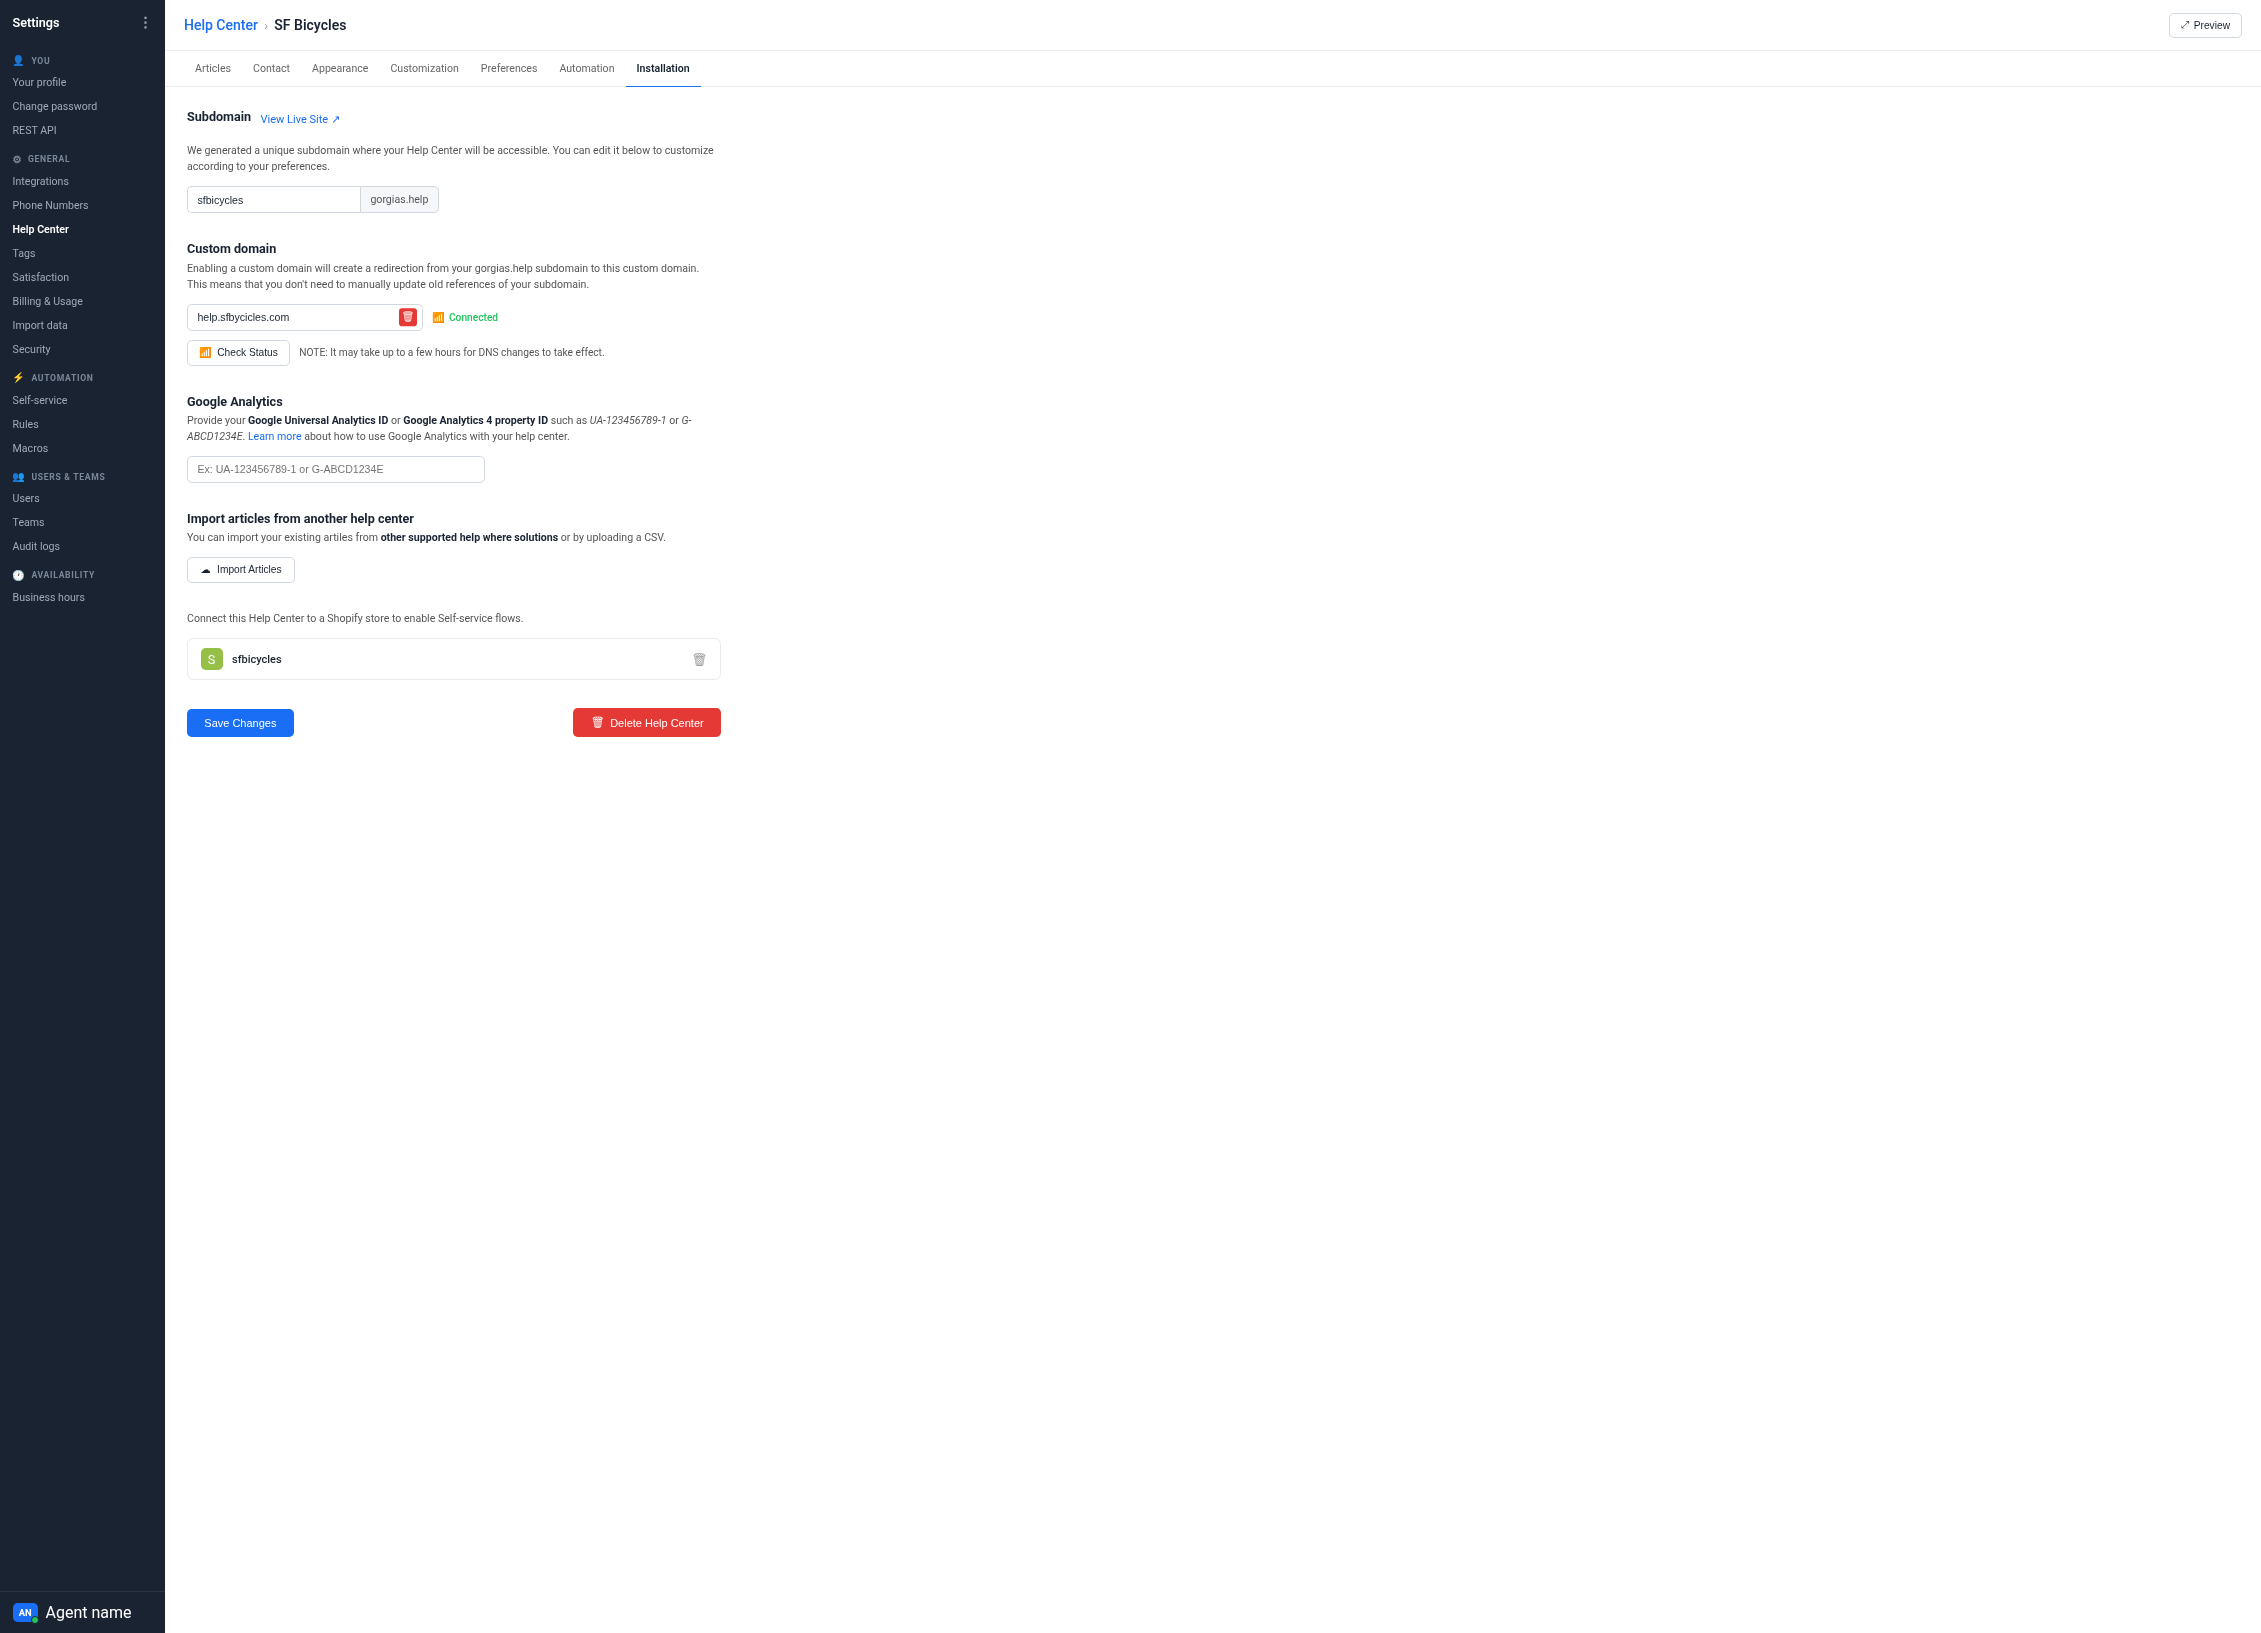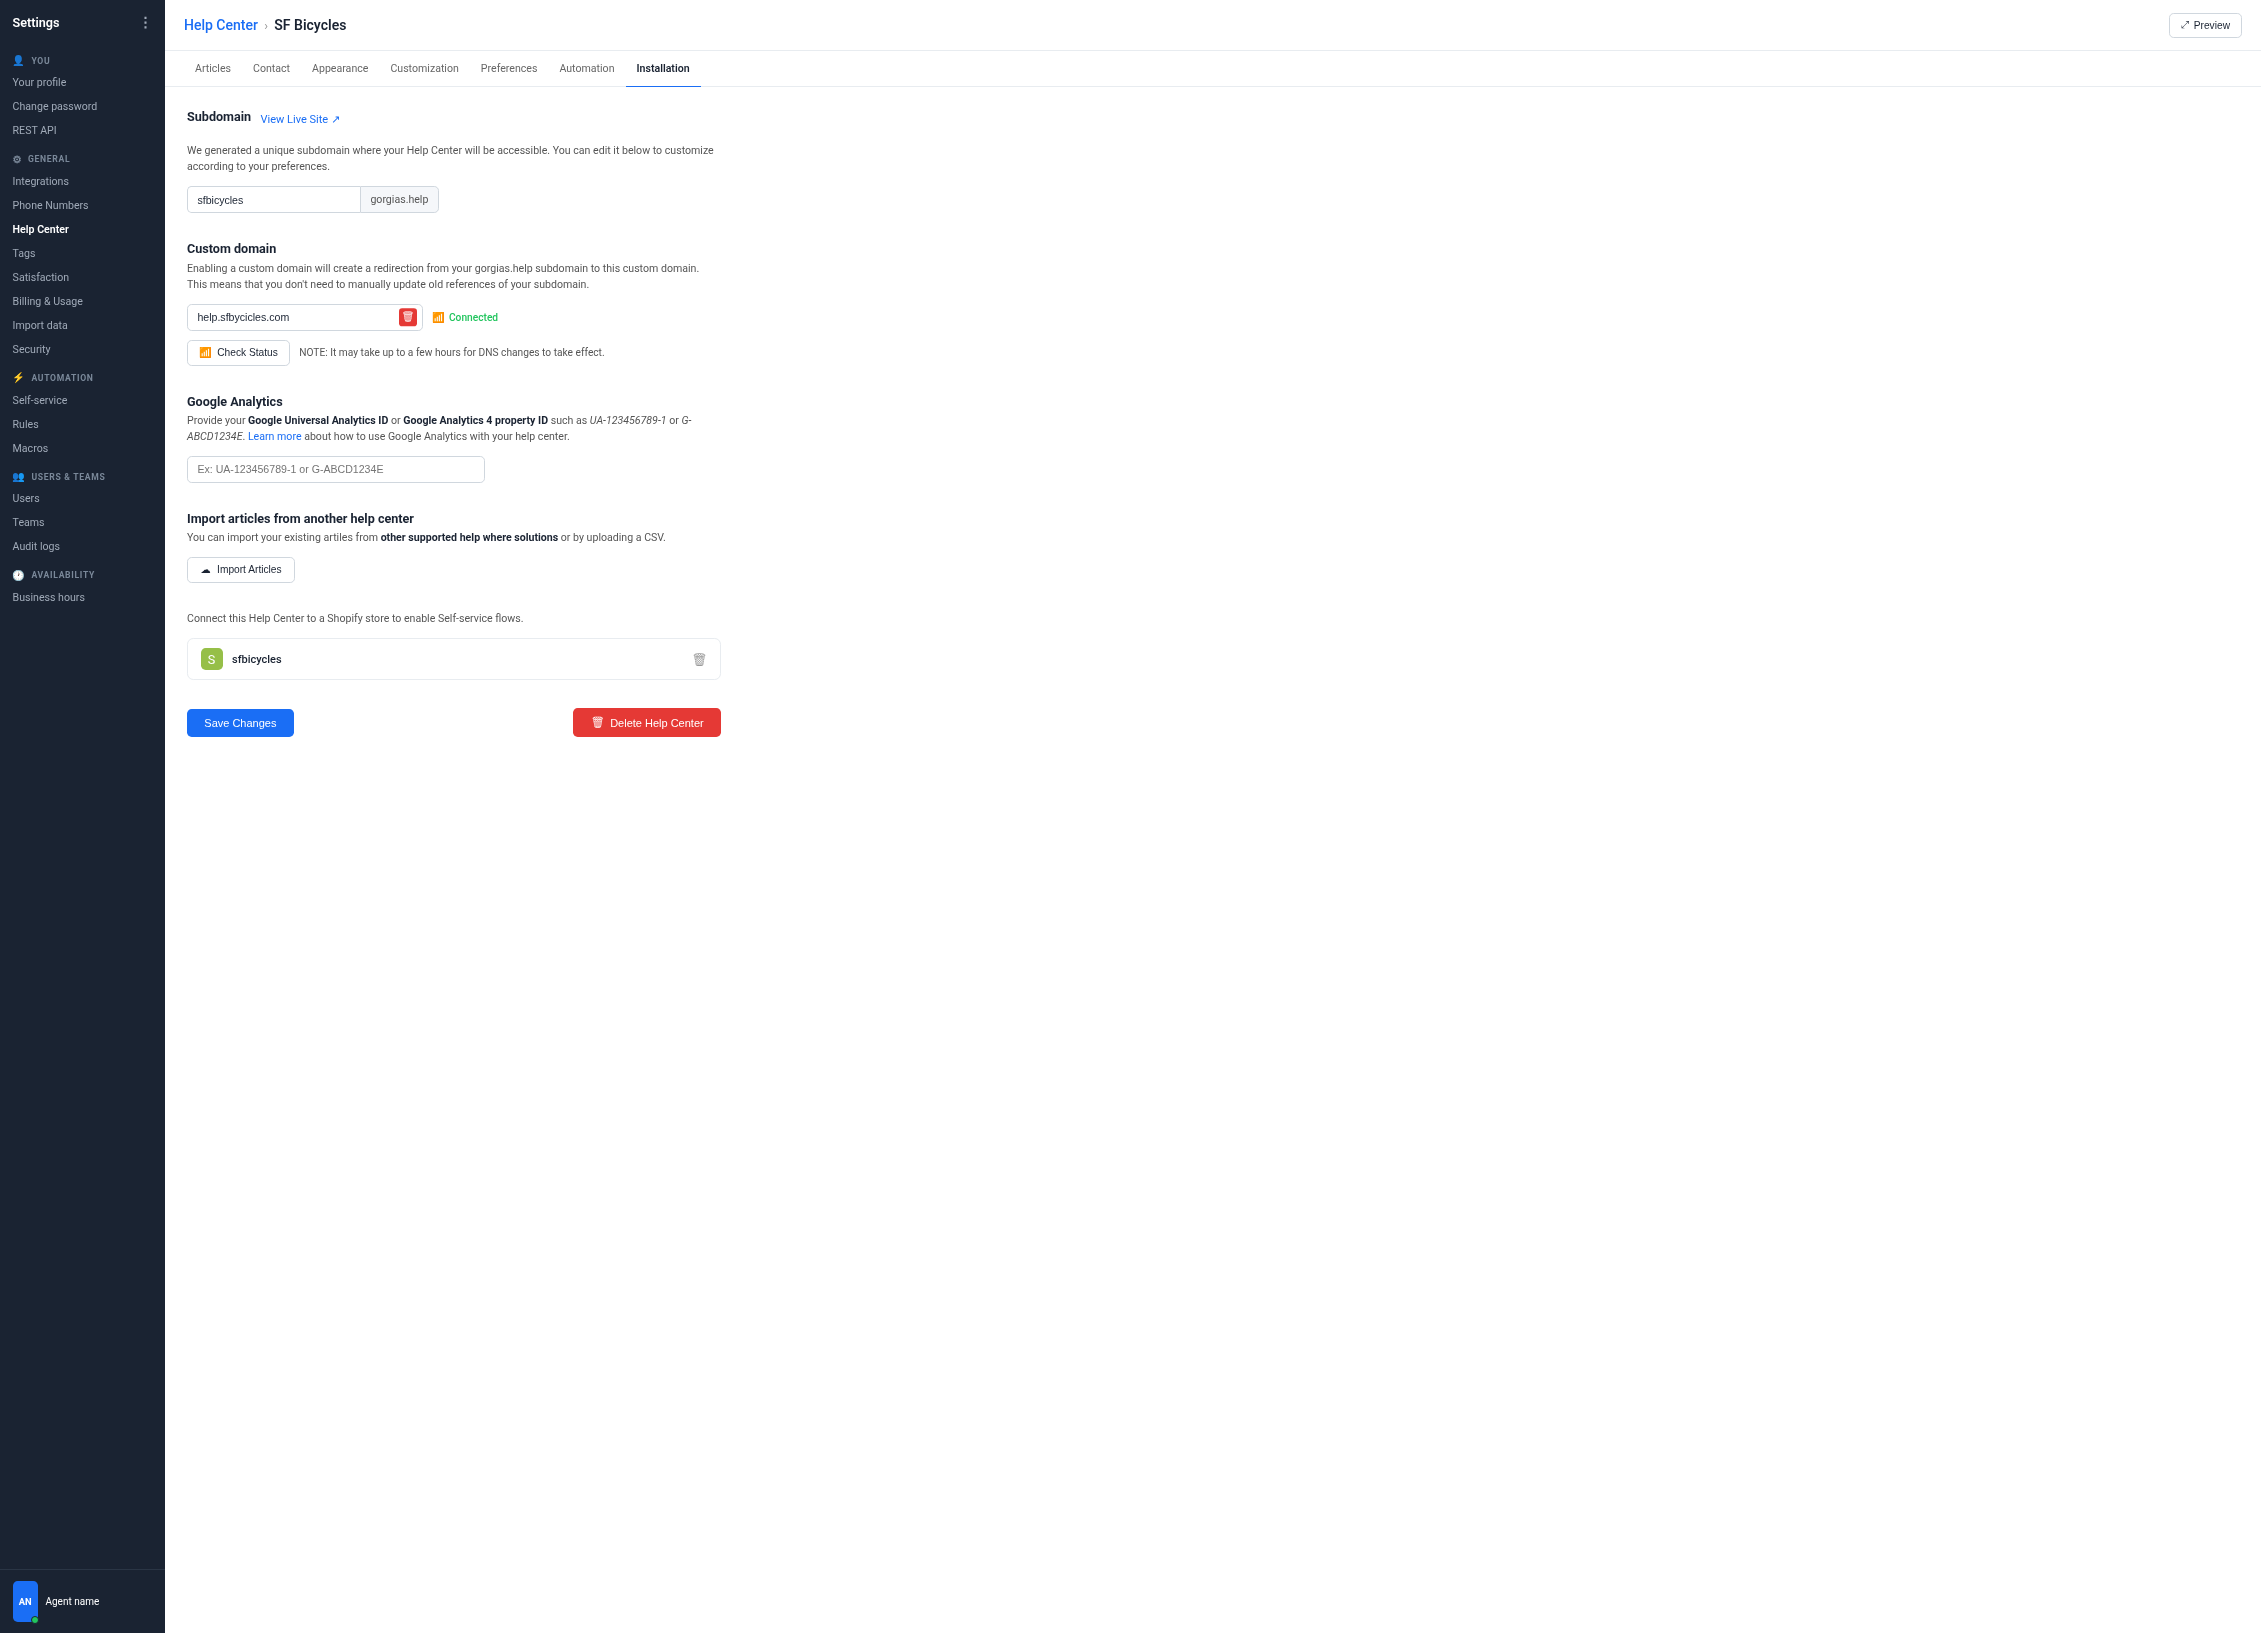--- a/index.html
+++ b/index.html
@@ -53,42 +53,42 @@
     .sidebar-bottom {
       margin-top: auto;
       padding: 11px 12.6px;
       display: flex;
       align-items: center;
       gap: 7.9px;
       border-top: 0.8px solid #2a3545;
     }
     .agent-avatar {
       width: 25px;
-      height: 41px;
+      height: 19px;
       background: #1a6ef5;
       border-radius: 4.7px;
       display: flex;
       align-items: center;
       justify-content: center;
       color: #fff;
       font-size: 9.4px;
       font-weight: 700;
       position: relative;
     }
     .agent-status-dot {
       width: 7.9px;
       height: 7.9px;
       background: #22c55e;
       border-radius: 50%;
       position: absolute;
       bottom: -1.6px;
       right: -1.6px;
       border: 1.6px solid #1a2332;
     }
-    .agent-name { color: #fff; font-size: 10px; }
+    .agent-name { color: #fff; font-size: 16px; }
 
     
     .main {
       flex: 1;
       display: flex;
       flex-direction: column;
       overflow: hidden;
     }
     .top-bar {
       display: flex;

